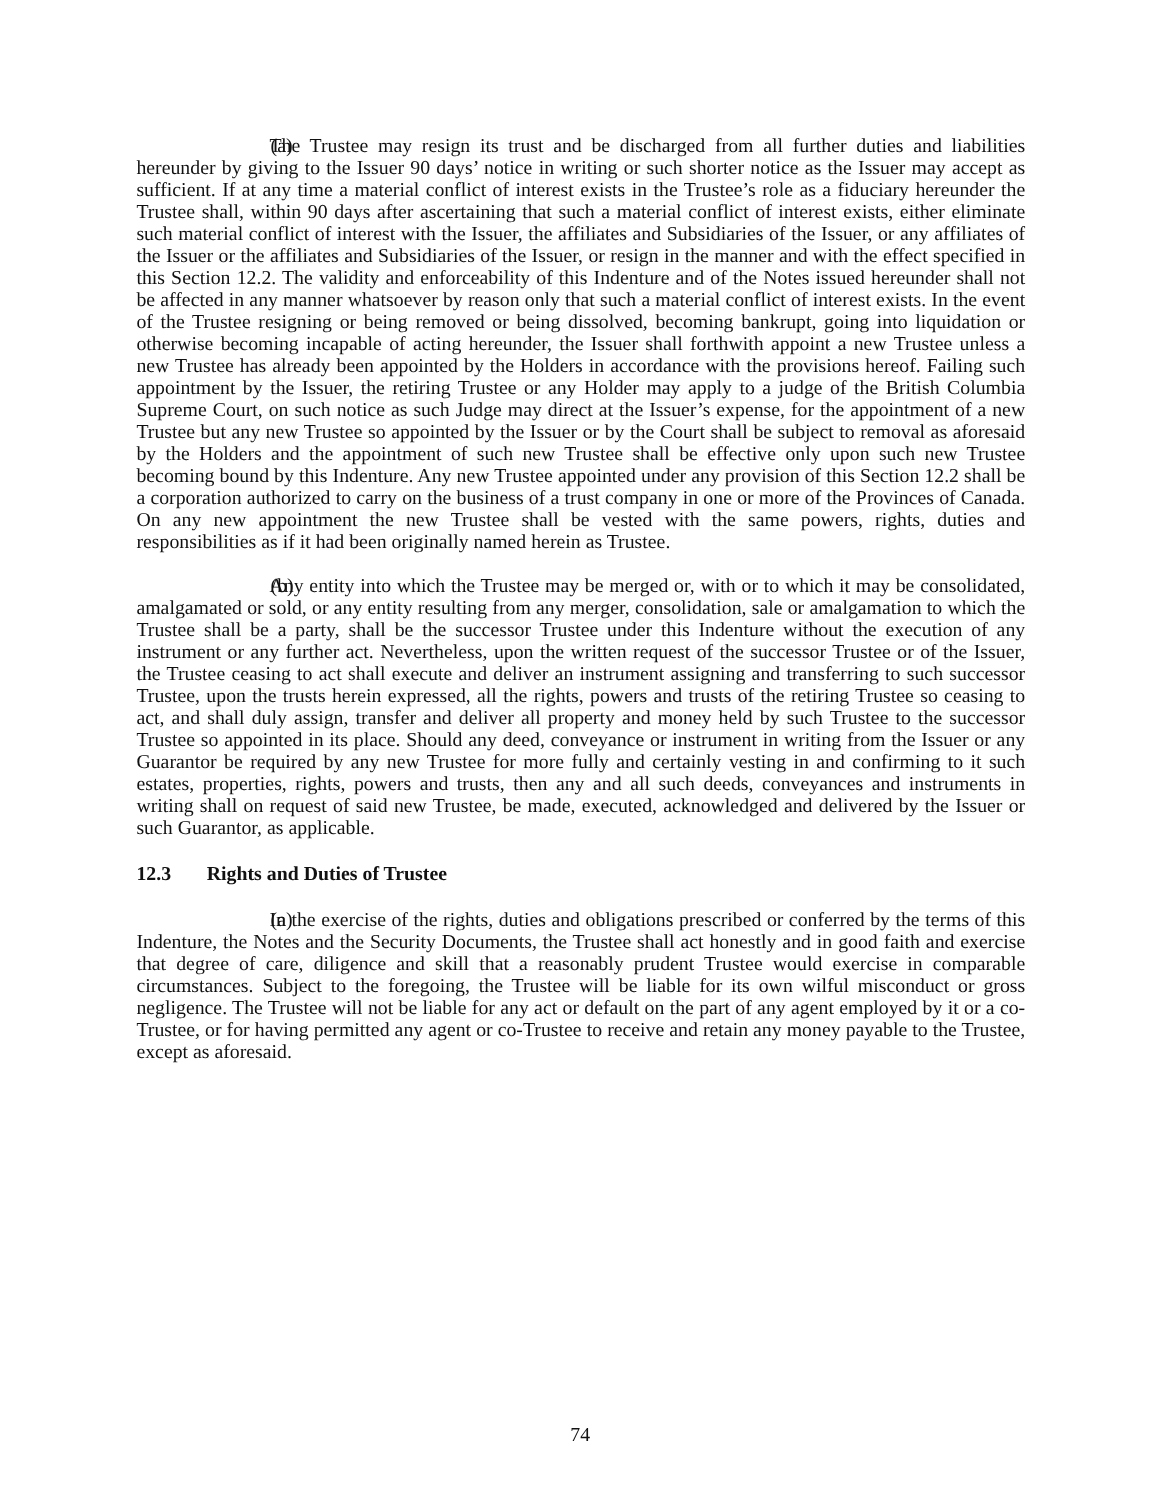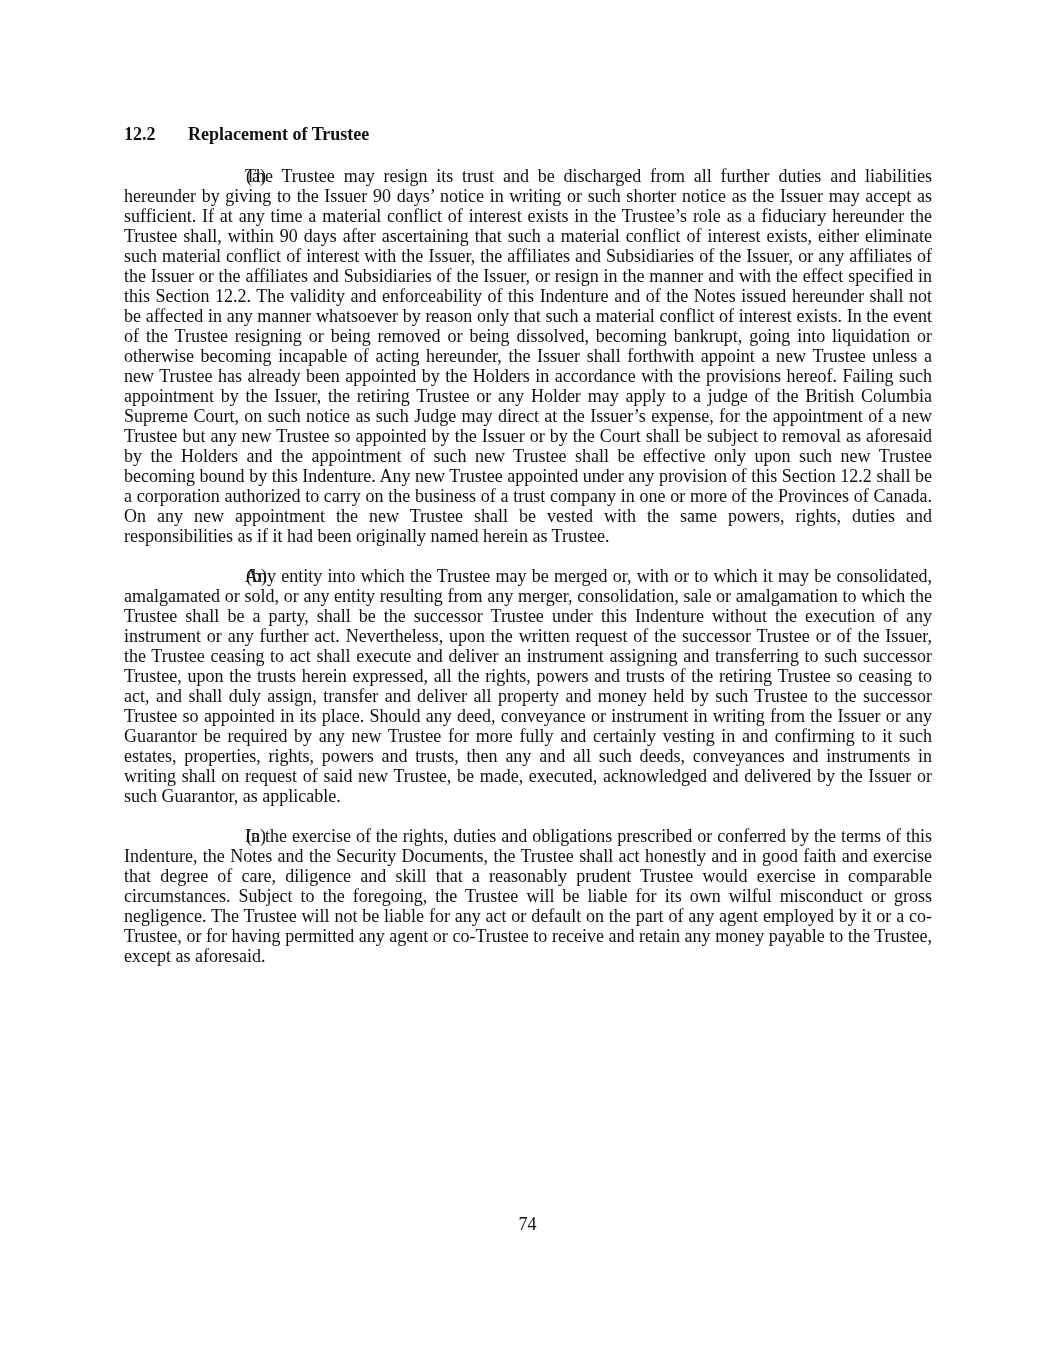--- a/index.html
+++ b/index.html
@@ -3,33 +3,33 @@
 <meta charset="utf-8">
 <style>
   html, body { margin:0; padding:0; background:#ffffff; }
   body { width:1055px; height:1365px; position:relative; overflow:hidden;
          font-family:"Liberation Serif", serif; color:#111; }
   .page { position:absolute; left:124px; top:122px; width:808px; }
   .heading { font-weight:bold; font-size:18px; line-height:24px; margin:0 0 20px 0; }
   .heading .num { display:inline-block; width:64px; }
   p.para { margin:0 0 20px 0; font-size:18px; line-height:20px; text-align:justify; text-indent:61px; }
   p.para .lbl { display:inline-block; width:60px; }
-  .footer { position:absolute; left:0; right:0; top:1214px; text-align:center; font-size:18px; }
+  .footer { position:absolute; left:0; right:0; top:1294px; text-align:center; font-size:18px; }
 </style>
 </head>
 <body>
 
 <div class="page">
-  <div class="heading">
-    <span class="num">12.2</span><span>Replacement of Trustee</span>
-  </div>
   <p class="para">
     <span class="lbl">(a)</span><span>The Trustee may resign its trust and be discharged from all further duties and liabilities hereunder by giving to the Issuer 90 days’ notice in writing or such shorter notice as the Issuer may accept as sufficient. If at any time a material conflict of interest exists in the Trustee’s role as a fiduciary hereunder the Trustee shall, within 90 days after ascertaining that such a material conflict of interest exists, either eliminate such material conflict of interest with the Issuer, the affiliates and Subsidiaries of the Issuer, or any affiliates of the Issuer or the affiliates and Subsidiaries of the Issuer, or resign in the manner and with the effect specified in this Section 12.2. The validity and enforceability of this Indenture and of the Notes issued hereunder shall not be affected in any manner whatsoever by reason only that such a material conflict of interest exists. In the event of the Trustee resigning or being removed or being dissolved, becoming bankrupt, going into liquidation or otherwise becoming incapable of acting hereunder, the Issuer shall forthwith appoint a new Trustee unless a new Trustee has already been appointed by the Holders in accordance with the provisions hereof. Failing such appointment by the Issuer, the retiring Trustee or any Holder may apply to a judge of the British Columbia Supreme Court, on such notice as such Judge may direct at the Issuer’s expense, for the appointment of a new Trustee but any new Trustee so appointed by the Issuer or by the Court shall be subject to removal as aforesaid by the Holders and the appointment of such new Trustee shall be effective only upon such new Trustee becoming bound by this Indenture. Any new Trustee appointed under any provision of this Section 12.2 shall be a corporation authorized to carry on the business of a trust company in one or more of the Provinces of Canada. On any new appointment the new Trustee shall be vested with the same powers, rights, duties and responsibilities as if it had been originally named herein as Trustee.</span>
   </p>
   <p class="para">
     <span class="lbl">(b)</span><span>Any entity into which the Trustee may be merged or, with or to which it may be consolidated, amalgamated or sold, or any entity resulting from any merger, consolidation, sale or amalgamation to which the Trustee shall be a party, shall be the successor Trustee under this Indenture without the execution of any instrument or any further act. Nevertheless, upon the written request of the successor Trustee or of the Issuer, the Trustee ceasing to act shall execute and deliver an instrument assigning and transferring to such successor Trustee, upon the trusts herein expressed, all the rights, powers and trusts of the retiring Trustee so ceasing to act, and shall duly assign, transfer and deliver all property and money held by such Trustee to the successor Trustee so appointed in its place. Should any deed, conveyance or instrument in writing from the Issuer or any Guarantor be required by any new Trustee for more fully and certainly vesting in and confirming to it such estates, properties, rights, powers and trusts, then any and all such deeds, conveyances and instruments in writing shall on request of said new Trustee, be made, executed, acknowledged and delivered by the Issuer or such Guarantor, as applicable.</span>
   </p>
+  <div class="heading">
+    <span class="num">12.3</span><span>Rights and Duties of Trustee</span>
+  </div>
   <p class="para">
     <span class="lbl">(a)</span><span>In the exercise of the rights, duties and obligations prescribed or conferred by the terms of this Indenture, the Notes and the Security Documents, the Trustee shall act honestly and in good faith and exercise that degree of care, diligence and skill that a reasonably prudent Trustee would exercise in comparable circumstances. Subject to the foregoing, the Trustee will be liable for its own wilful misconduct or gross negligence. The Trustee will not be liable for any act or default on the part of any agent employed by it or a co-Trustee, or for having permitted any agent or co-Trustee to receive and retain any money payable to the Trustee, except as aforesaid.</span>
   </p>
 </div>
 
 <div class="footer">74</div>
 
 </body></html>

